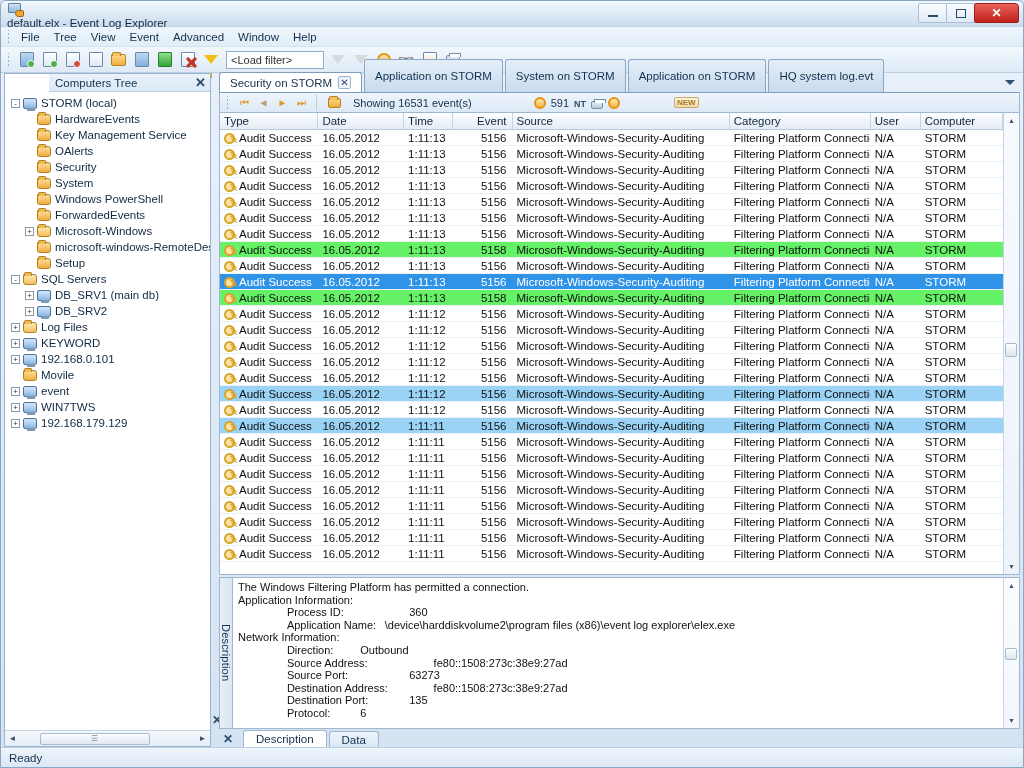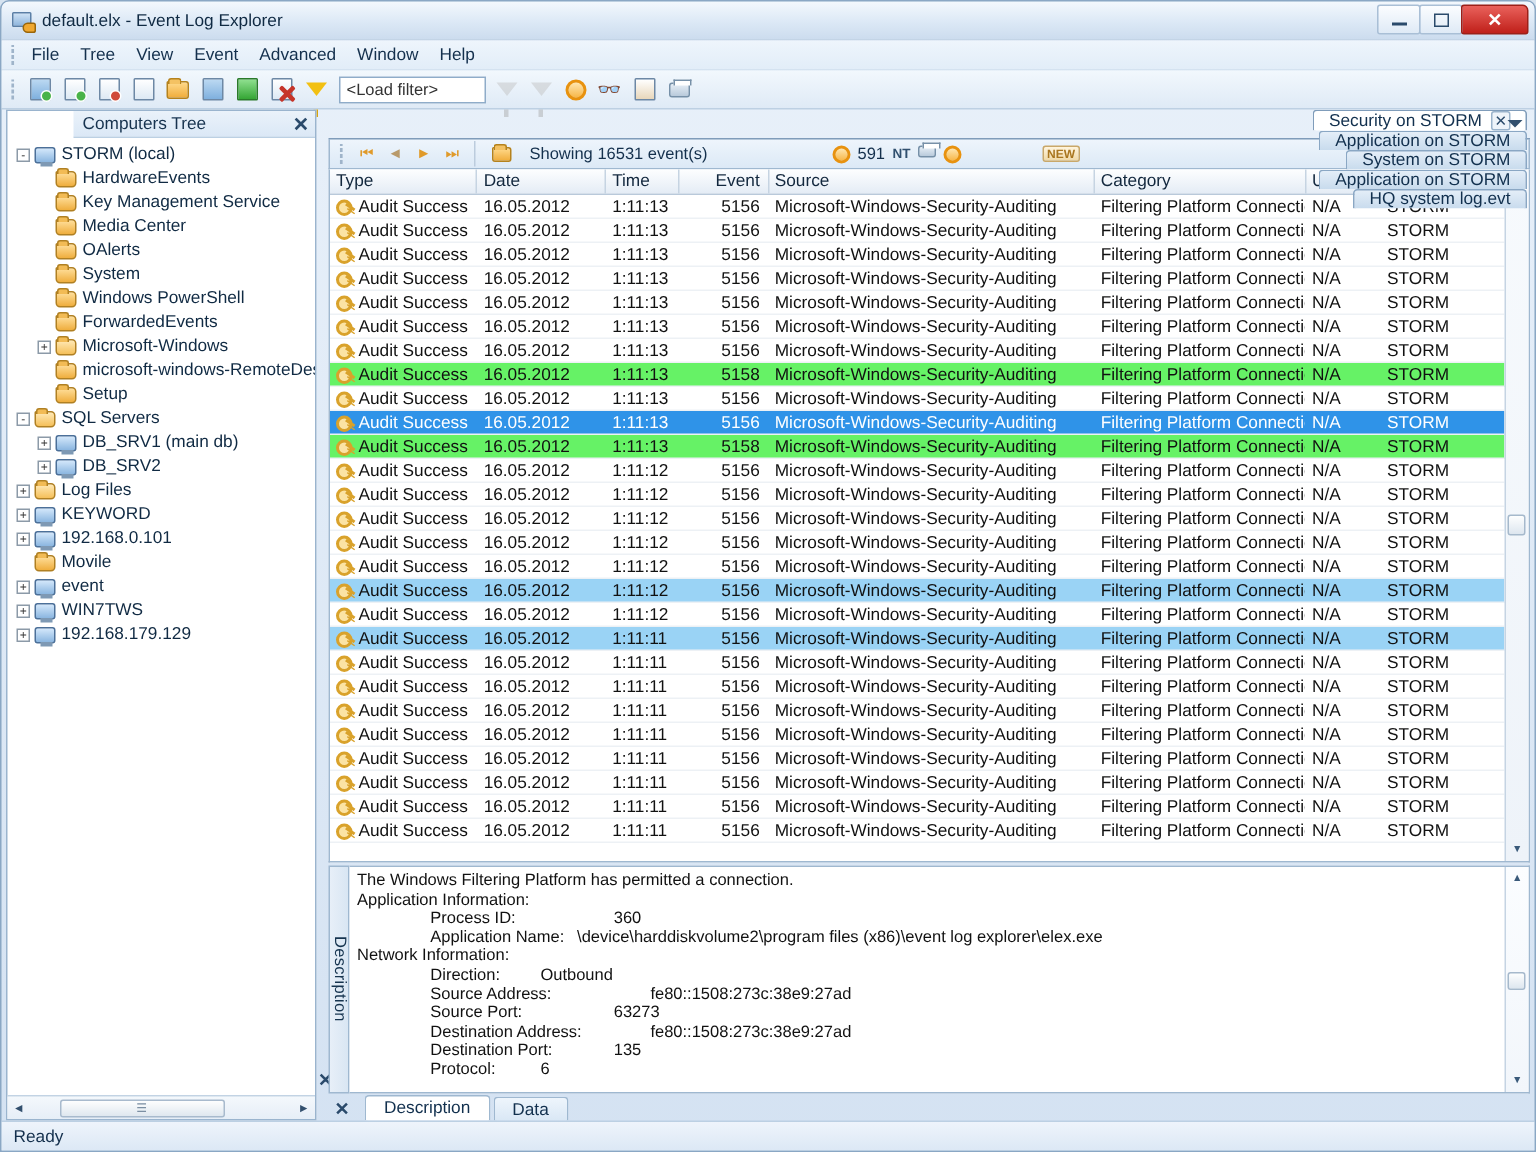--- a/index.html
+++ b/index.html
@@ -12,24 +12,24 @@
   }
   .app {
     position:relative; width:1024px; height:768px;
     background:linear-gradient(#e9f1fa,#d4e2f2);
     border:1px solid #8aa7c4; border-radius:6px 6px 0 0;
     overflow:hidden;
   }
 
   
   .titlebar {
-    height:26px; display:flex; align-items:center;
+    height:26px; display:flex; align-items:flex-start;
     background:linear-gradient(#f3f8fd,#dae7f5 60%,#ccdcee);
     border-bottom:1px solid #c3d4e6; padding-left:6px;
-    border-radius:5px 5px 0 0; position:relative;
+    border-radius:5px 5px 0 0; position:relative;flex-direction:column;
   }
   .title-icon {
     width:16px; height:16px; margin-right:5px; position:relative; flex:0 0 auto;
   }
   .title-icon .scr {
     position:absolute; left:1px; top:2px; width:13px; height:10px;
     background:linear-gradient(#cfe2f5,#8fb6dd); border:1px solid #5b7fa6; border-radius:1px;
   }
   .title-icon .key {
     position:absolute; right:-1px; bottom:0px; width:9px; height:7px;
@@ -146,21 +146,20 @@
 
   .splitter { width:8px; background:transparent; position:relative; }
   .splitter .closeX { position:absolute; left:1px; top:640px; font-size:12px; font-weight:bold; color:#2a4a6b; }
 
   
   .right { flex:1; display:flex; flex-direction:column; min-width:0; }
 
   .tabstrip {
     height:20px; display:flex; align-items:flex-end; position:relative;
     border-bottom:1px solid #7f9cba;
-    flex-direction:column;
   }
   .tab {
     height:33px; padding:0 10px; display:flex;align-items:center; gap:6px;
     background:linear-gradient(#e4eef8,#c8dbed);
     border:1px solid #8aa7c4; border-bottom:none; border-radius:3px 3px 0 0;
     font-size:11.5px; color:#12304e; margin-right:2px; cursor:pointer;
   }
   .tab.active { background:#fff; border-color:#7f9cba; height:20px; font-weight:normal; }
   .tab .tabx { font-size:10px; color:#2a4a6b; border:1px solid #9bb4cc; background:#eef4fa;
     width:13px;height:13px; display:flex;align-items:center;justify-content:center; border-radius:2px;}
@@ -169,21 +168,21 @@
   .tabdrop i { width:0;height:0;border-left:5px solid transparent;border-right:5px solid transparent;border-top:5px solid #33506e;}
 
   .evtoolbar {
     height:20px; display:flex; align-items:center; gap:4px; padding-left:4px;
     background:linear-gradient(#eef5fc,#dce9f6); border:1px solid #9fb8d0; border-top:none;
     font-size:11px; color:#14304d;
   }
   .nav { width:15px;height:15px; display:flex;align-items:center;justify-content:center; color:#e09a2a; font-size:10px; }
   .nav.g { color:#b99a6a; }
   .showing { margin-left:4px; }
-  .counter { display:flex; align-items:flex-start; gap:5px; margin-left:79px; }
+  .counter { display:flex; align-items:flex-end; gap:5px; margin-left:58px; }
   .nt-label { font-size:9px; font-weight:bold; color:#31506f; }
   .newico { margin-left:50px; font-size:8px; font-weight:bold; color:#a9761f;
     border:1px solid #c9a86a; background:linear-gradient(#fff5de,#efd9a7); padding:0 2px; border-radius:2px;}
 
   .gridwrap { flex:1; display:flex; border:1px solid #9fb8d0; border-top:none; background:#fff; min-height:0; }
   .grid { flex:1; display:flex; flex-direction:column; min-width:0; }
   .ghead {
     display:flex; height:17px; background:linear-gradient(#fdfeff,#e4ecf5);
     border-bottom:1px solid #b9c9da; font-size:11.5px; color:#12273d;
   }
@@ -347,26 +346,26 @@
             <span>HardwareEvents</span>
           </div>
           <div class="tnode" style="padding-left: 20px;">
             <span class="exp none"></span>
             <span class="ic fold"></span>
             <span>Key Management Service</span>
           </div>
           <div class="tnode" style="padding-left: 20px;">
             <span class="exp none"></span>
             <span class="ic fold"></span>
-            <span>Media Center</span>
+            <span>OAlerts</span>
           </div>
           <div class="tnode" style="padding-left: 20px;">
             <span class="exp none"></span>
             <span class="ic fold"></span>
-            <span>OAlerts</span>
+            <span>Security</span>
           </div>
           <div class="tnode" style="padding-left: 20px;">
             <span class="exp none"></span>
             <span class="ic fold"></span>
             <span>System</span>
           </div>
           <div class="tnode" style="padding-left: 20px;">
             <span class="exp none"></span>
             <span class="ic fold"></span>
             <span>Windows PowerShell</span>

